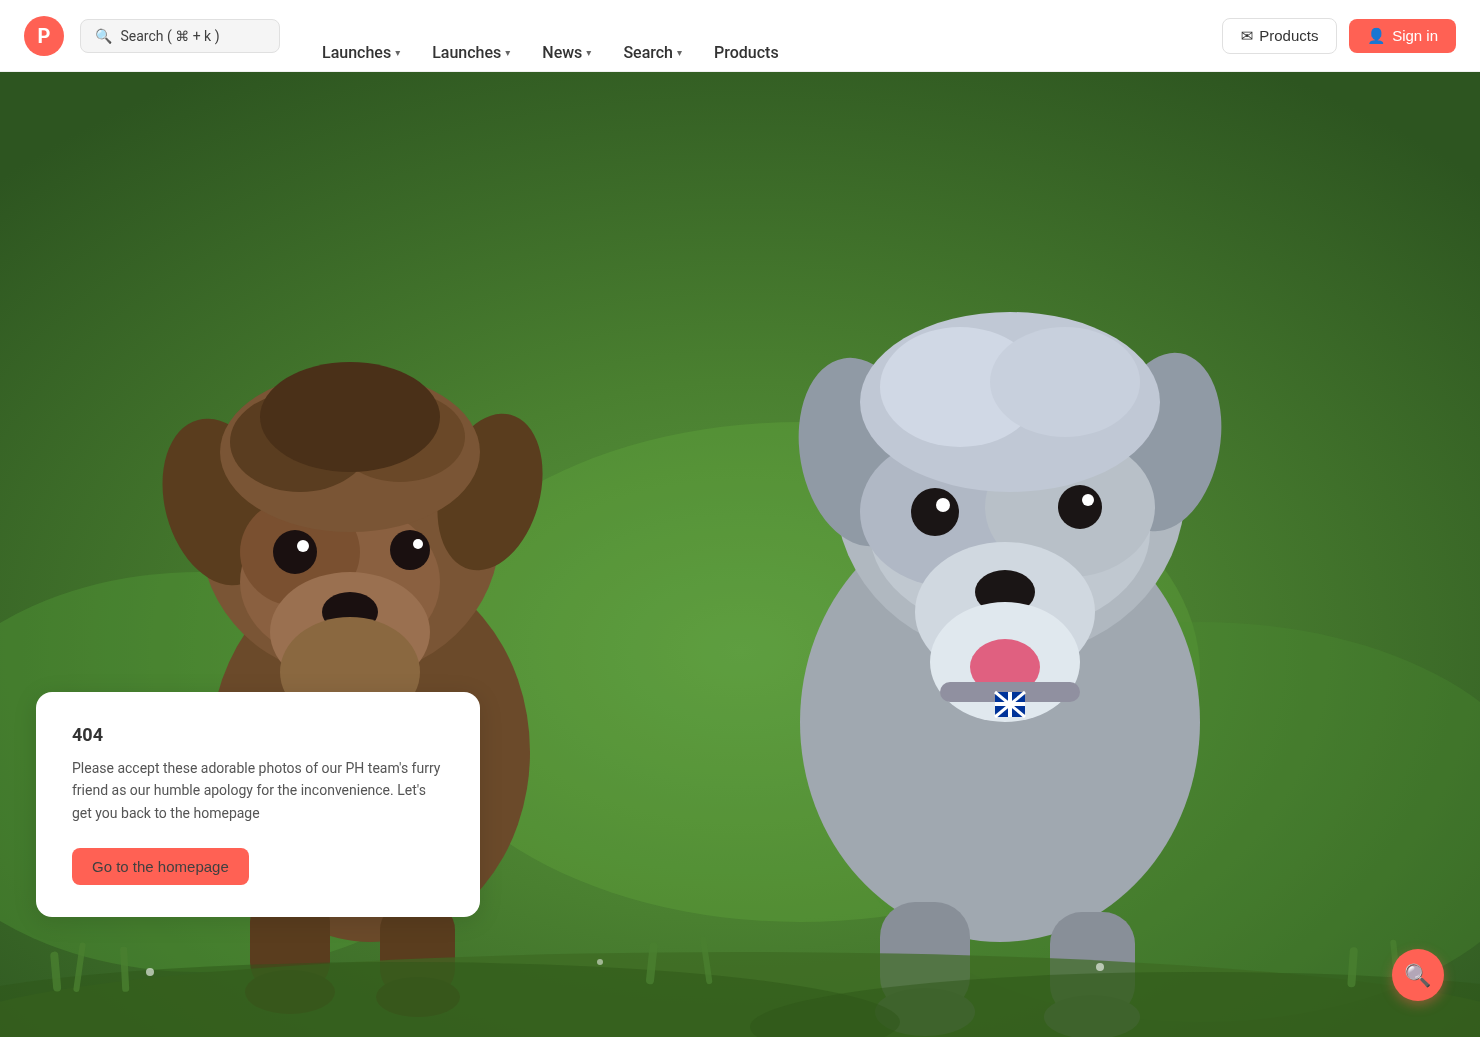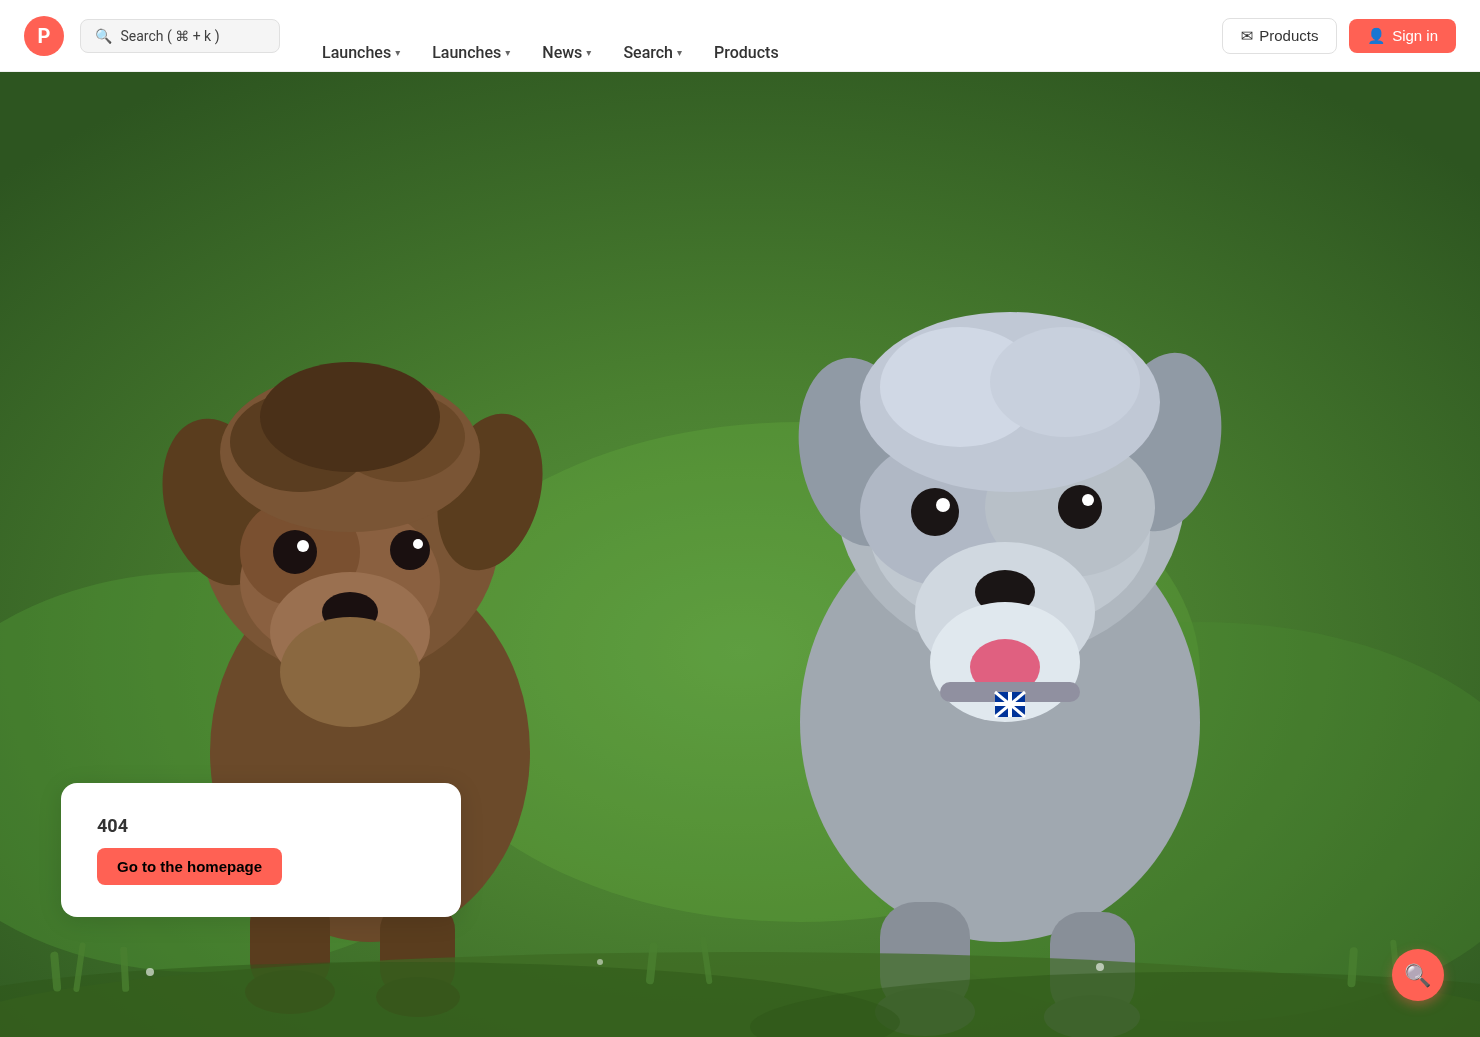--- a/index.html
+++ b/index.html
@@ -136,23 +136,22 @@
     }
 
     
     .card-404 {
       position: absolute;
       bottom: 120px;
       left: 36px;
       background: white;
       border-radius: 16px;
       padding: 32px 36px;
-      width: 400px;
+      width: 444px;
       box-shadow: 0 4px 24px rgba(0,0,0,0.12);
-      margin-left: 25px;
     }
 
     .error-code {
       font-size: 18px;
       font-weight: 700;
       color: #333;
       margin-bottom: 12px;
     }
 
     .error-heading {
@@ -167,25 +166,25 @@
       font-size: 14px;
       color: #555;
       line-height: 1.6;
       margin-bottom: 24px;
     }
 
     .btn-homepage {
       display: inline-block;
       padding: 10px 20px;
       background: #ff6154;
-      color: #000000;
+      color: #404040;
       border: none;
       border-radius: 8px;
       font-size: 15px;
-      font-weight: 700;
+      font-weight: 400;
       cursor: pointer;
       text-decoration: none;
     }
 
     
     .floating-search {
       position: fixed;
       bottom: 36px;
       right: 36px;
       width: 52px;
@@ -390,18 +389,19 @@
 
     <circle cx="150" cy="900" r="4" fill="white" opacity="0.6"></circle>
     <circle cx="600" cy="890" r="3" fill="white" opacity="0.5"></circle>
     <circle cx="1100" cy="895" r="4" fill="white" opacity="0.6"></circle>
     <circle cx="1400" cy="905" r="3" fill="white" opacity="0.5"></circle>
   </svg>
 </div>
 
 <div class="card-404">
   <p class="error-code">404</p>
+  <p class="error-description">Please accept these adorable photos of our PH team's furry friend as our humble apology for the inconvenience. Let's get you back to the homepage</p>
   <button class="btn-homepage">Go to the homepage</button>
 </div>
 
 <div class="floating-search">
   <span>🔍</span>
 </div>
 
 </body></html>

